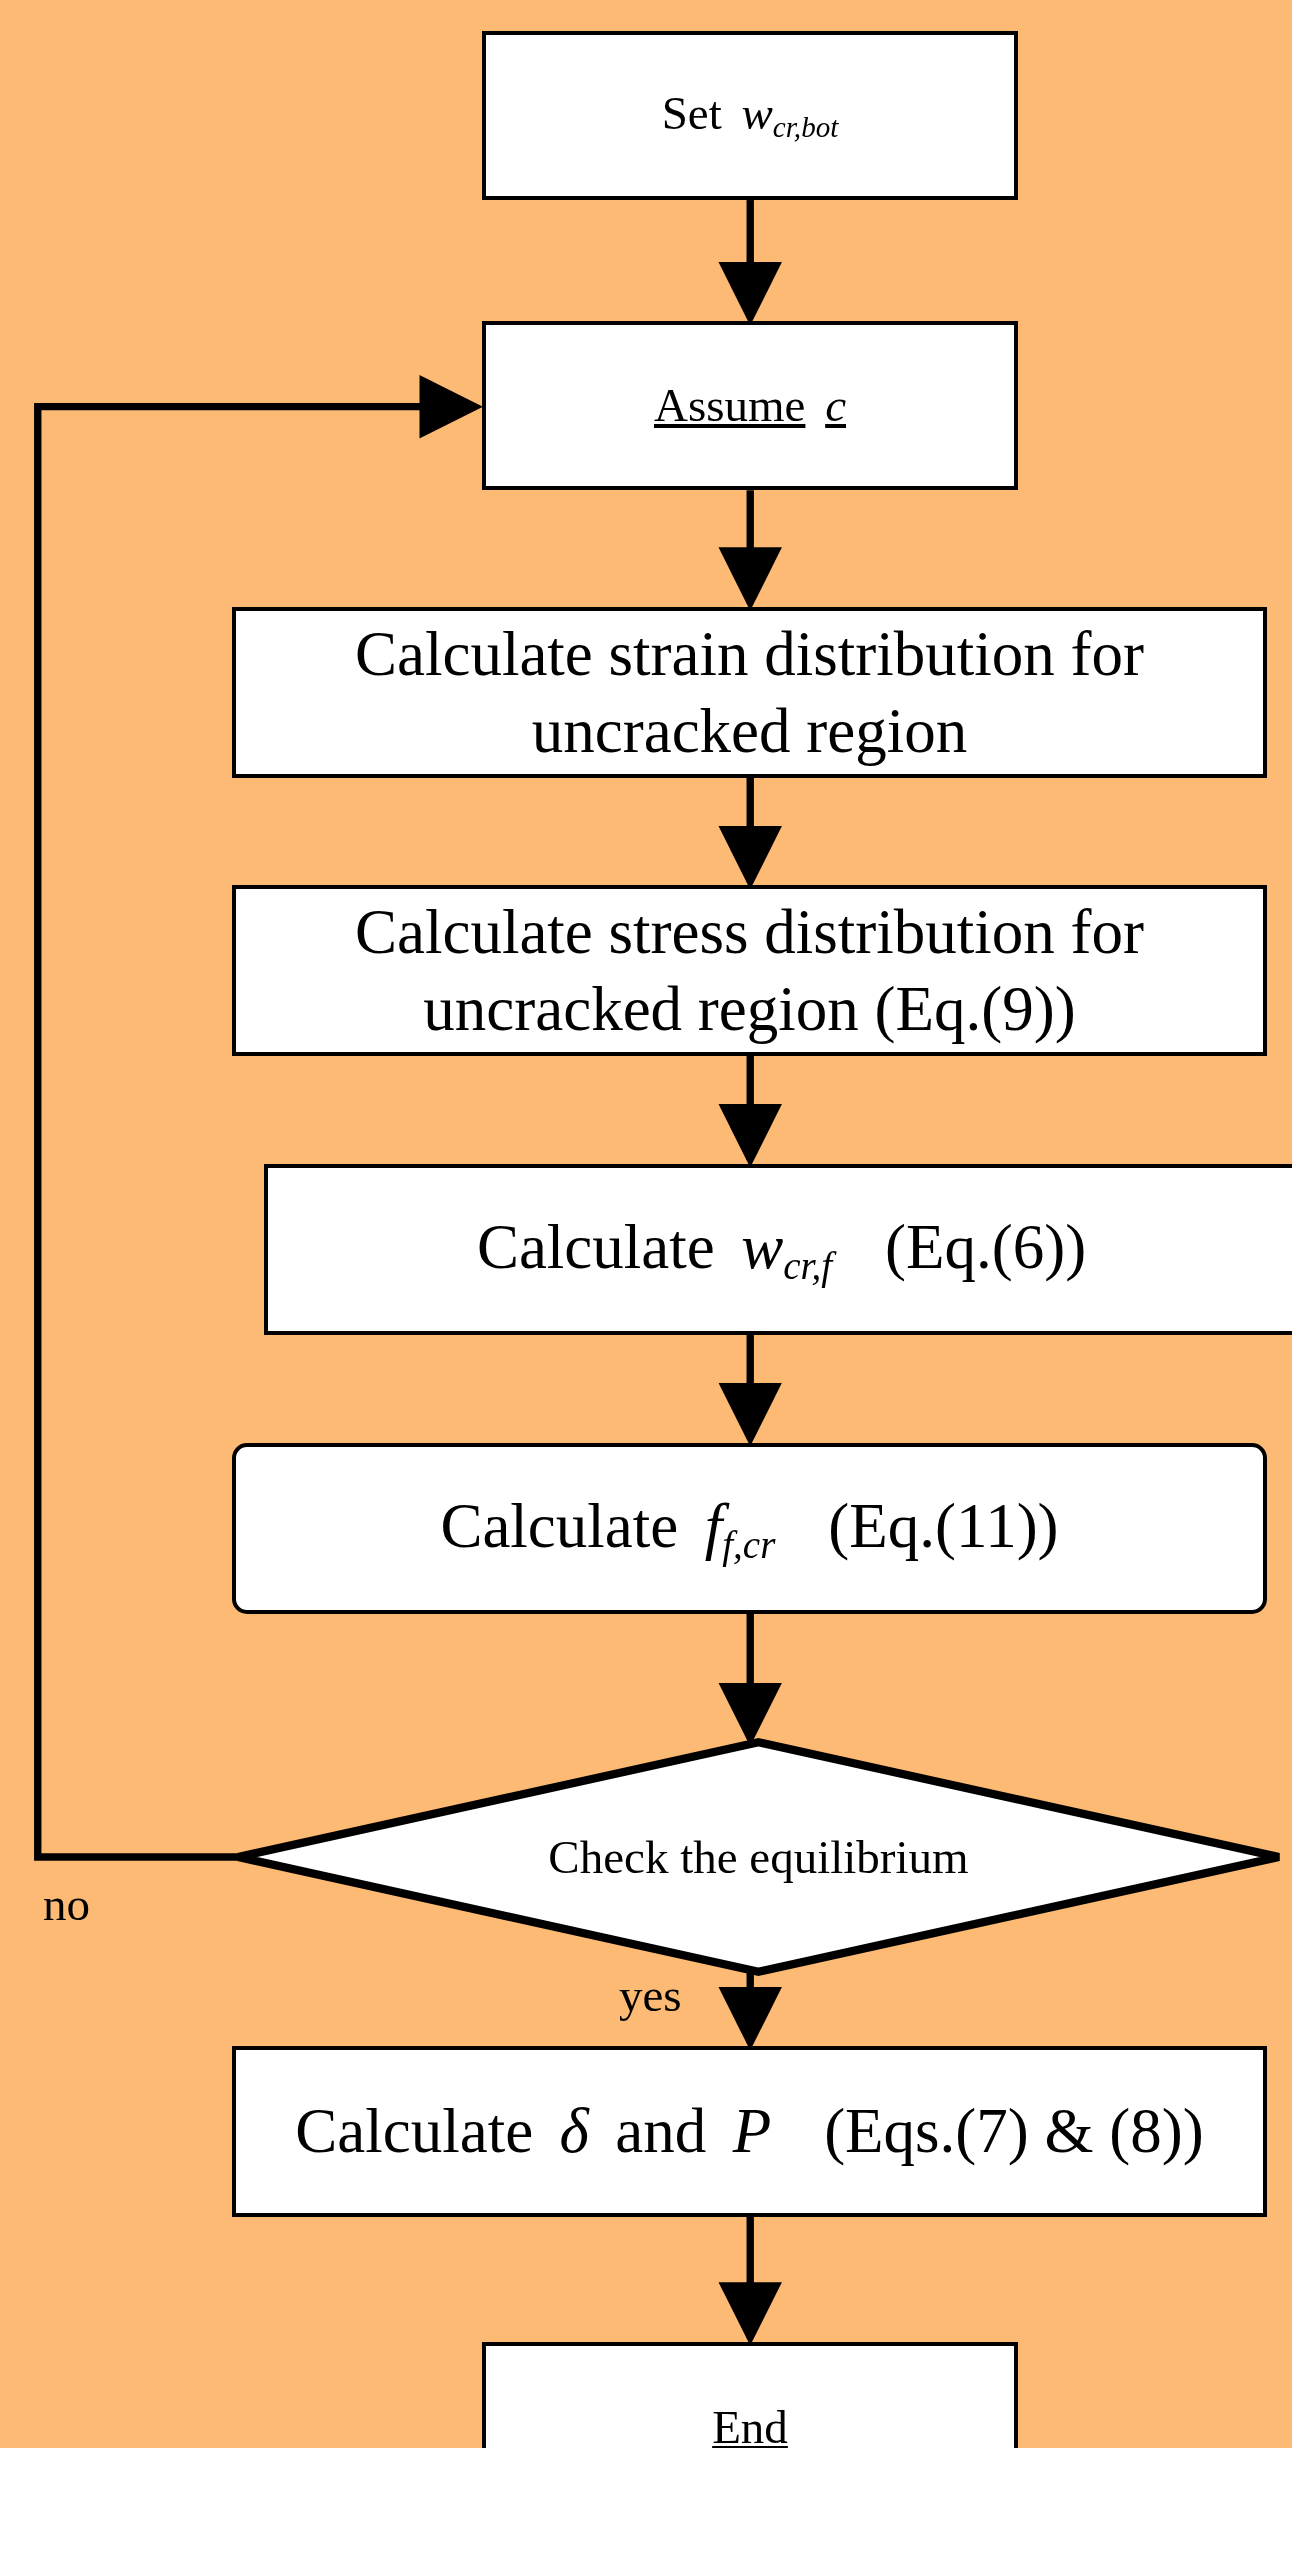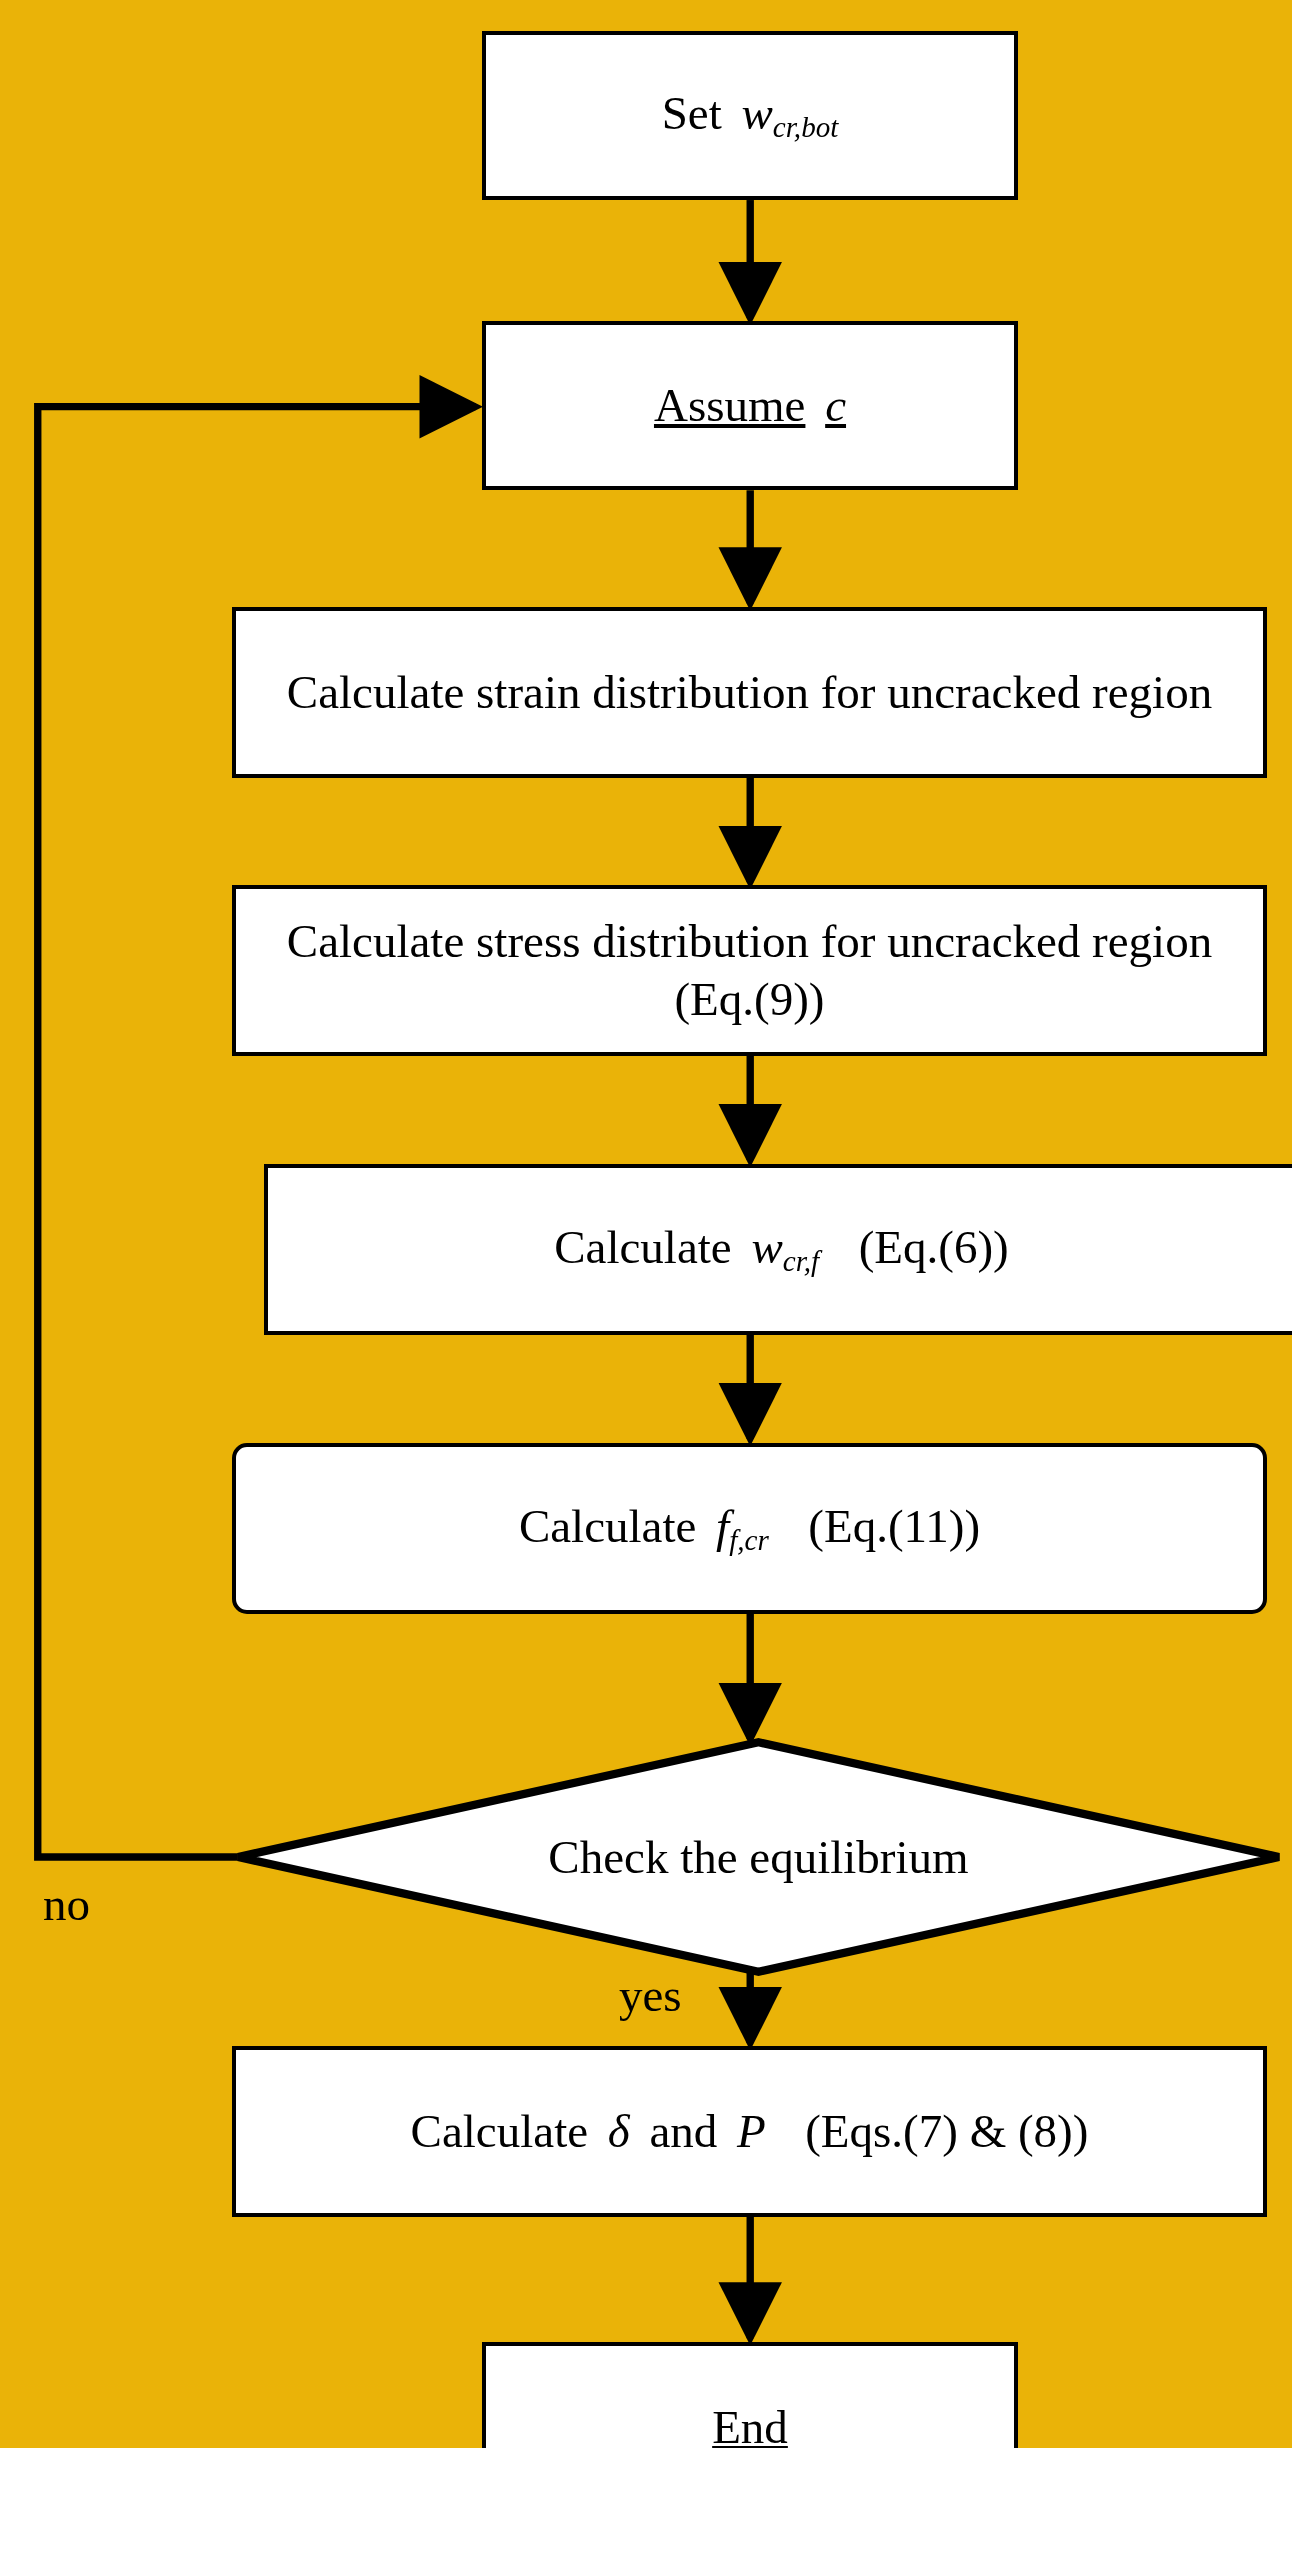--- a/index.html
+++ b/index.html
@@ -5,40 +5,40 @@
 <style>
   html, body {
     margin: 0;
     padding: 0;
     background: #ffffff;
   }
   #canvas {
     position: relative;
     width: 1293px;
     height: 2448px;
-    background: #eab308;
+    background: #fdba74;
     font-family: "Liberation Serif", "DejaVu Serif", serif;
     overflow: hidden;
   }
   .node {
     position: absolute;
     box-sizing: border-box;
     border: 4.1px solid #000000;
     background: #ffffff;
     display: flex;
     align-items: center;
     justify-content: center;
     text-align: center;
     color: #000000;
     line-height: 1.22;
   }
   .node .txt {
     display: block;
     padding: 0 11.5px;
-    font-size: 47px;
+    font-size: 63px;
     white-space: pre-line;
   }
   .node.small .txt { font-size: 47px; }
 
   .diamond-wrap {
     position: absolute;
   }
   .diamond-wrap svg {
     display: block;
     overflow: visible;

